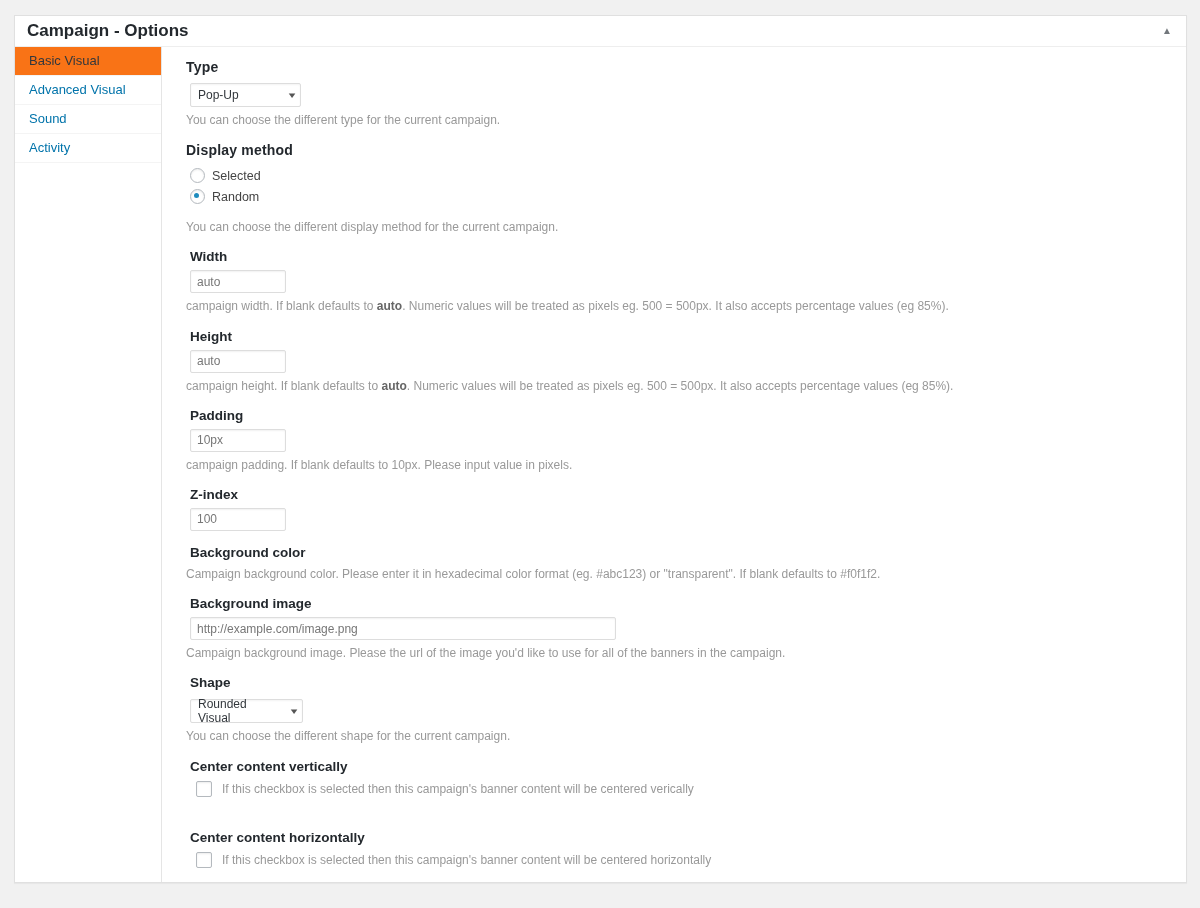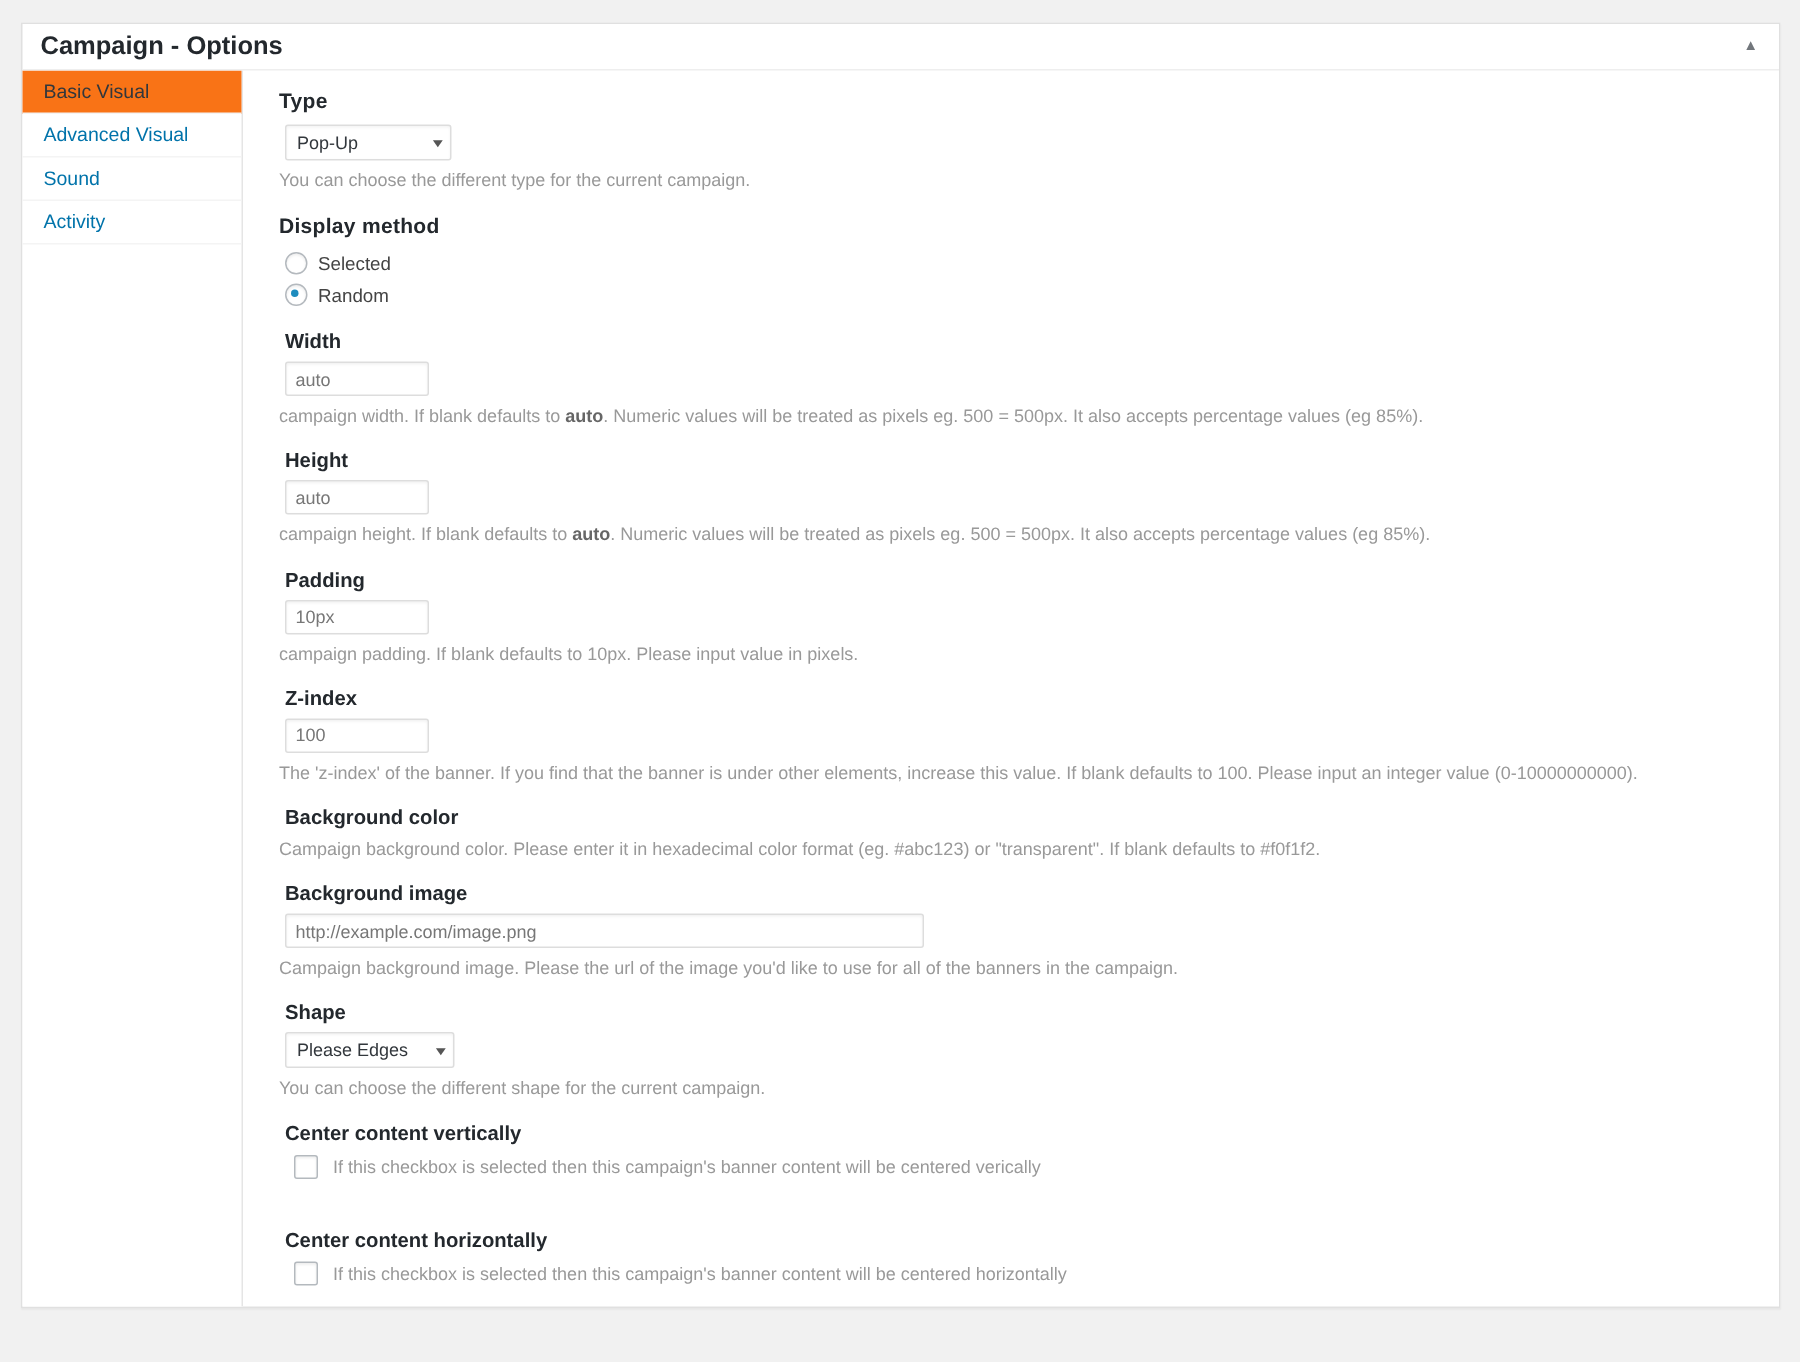--- a/index.html
+++ b/index.html
@@ -239,20 +239,21 @@
 
         <h3 class="section" style="margin-top:14px;">Display method</h3>
         <div class="radio-row">
           <span class="radio"></span>
           <span class="radio-label">Selected</span>
         </div>
         <div class="radio-row">
           <span class="radio checked"></span>
           <span class="radio-label">Random</span>
         </div>
+        <p class="desc" style="margin-top:13px;">You can choose the different display method for the current campaign.</p>
 
         <h3 class="sub">Width</h3>
         <div class="field">
           <input class="text w-small" type="text" value="" placeholder="auto" style="">
         </div>
         <p class="desc">
           <span>campaign width. If blank defaults to </span><b>auto</b><span>. Numeric values will be treated as pixels eg. 500 = 500px. It also accepts percentage values (eg 85%).</span>
         </p>
 
         <h3 class="sub">Height</h3>
@@ -266,35 +267,34 @@
         <h3 class="sub">Padding</h3>
         <div class="field">
           <input class="text w-small" type="text" value="" placeholder="10px" style="">
         </div>
         <p class="desc">campaign padding. If blank defaults to 10px. Please input value in pixels.</p>
 
         <h3 class="sub">Z-index</h3>
         <div class="field">
           <input class="text w-small" type="text" value="" placeholder="100" style="">
         </div>
-        <p class="desc">The 'z-index' of the banner. If you find that the banner is under other elements, increase this value. If blank defaults to 100. Please input an integer value (0-10000000000).</p>
 
         <h3 class="sub">Background color</h3>
         <p class="desc">Campaign background color. Please enter it in hexadecimal color format (eg. #abc123) or "transparent". If blank defaults to #f0f1f2.</p>
 
         <h3 class="sub">Background image</h3>
         <div class="field">
           <input class="text w-url" type="text" value="" placeholder="http://example.com/image.png" style="">
         </div>
         <p class="desc">Campaign background image. Please the url of the image you'd like to use for all of the banners in the campaign.</p>
 
         <h3 class="sub">Shape</h3>
         <div class="field">
           <div class="sel-box sel-shape">
-            <span>Please Edges</span>
+            <span>Rounded Visual</span>
             <span class="caret">▼</span>
           </div>
         </div>
         <p class="desc">You can choose the different shape for the current campaign.</p>
 
         <h3 class="sub">Center content vertically</h3>
         <div class="check-row">
           <span class="checkbox"></span>
           <span class="check-text">If this checkbox is selected then this campaign's banner content will be centered verically</span>
         </div>

